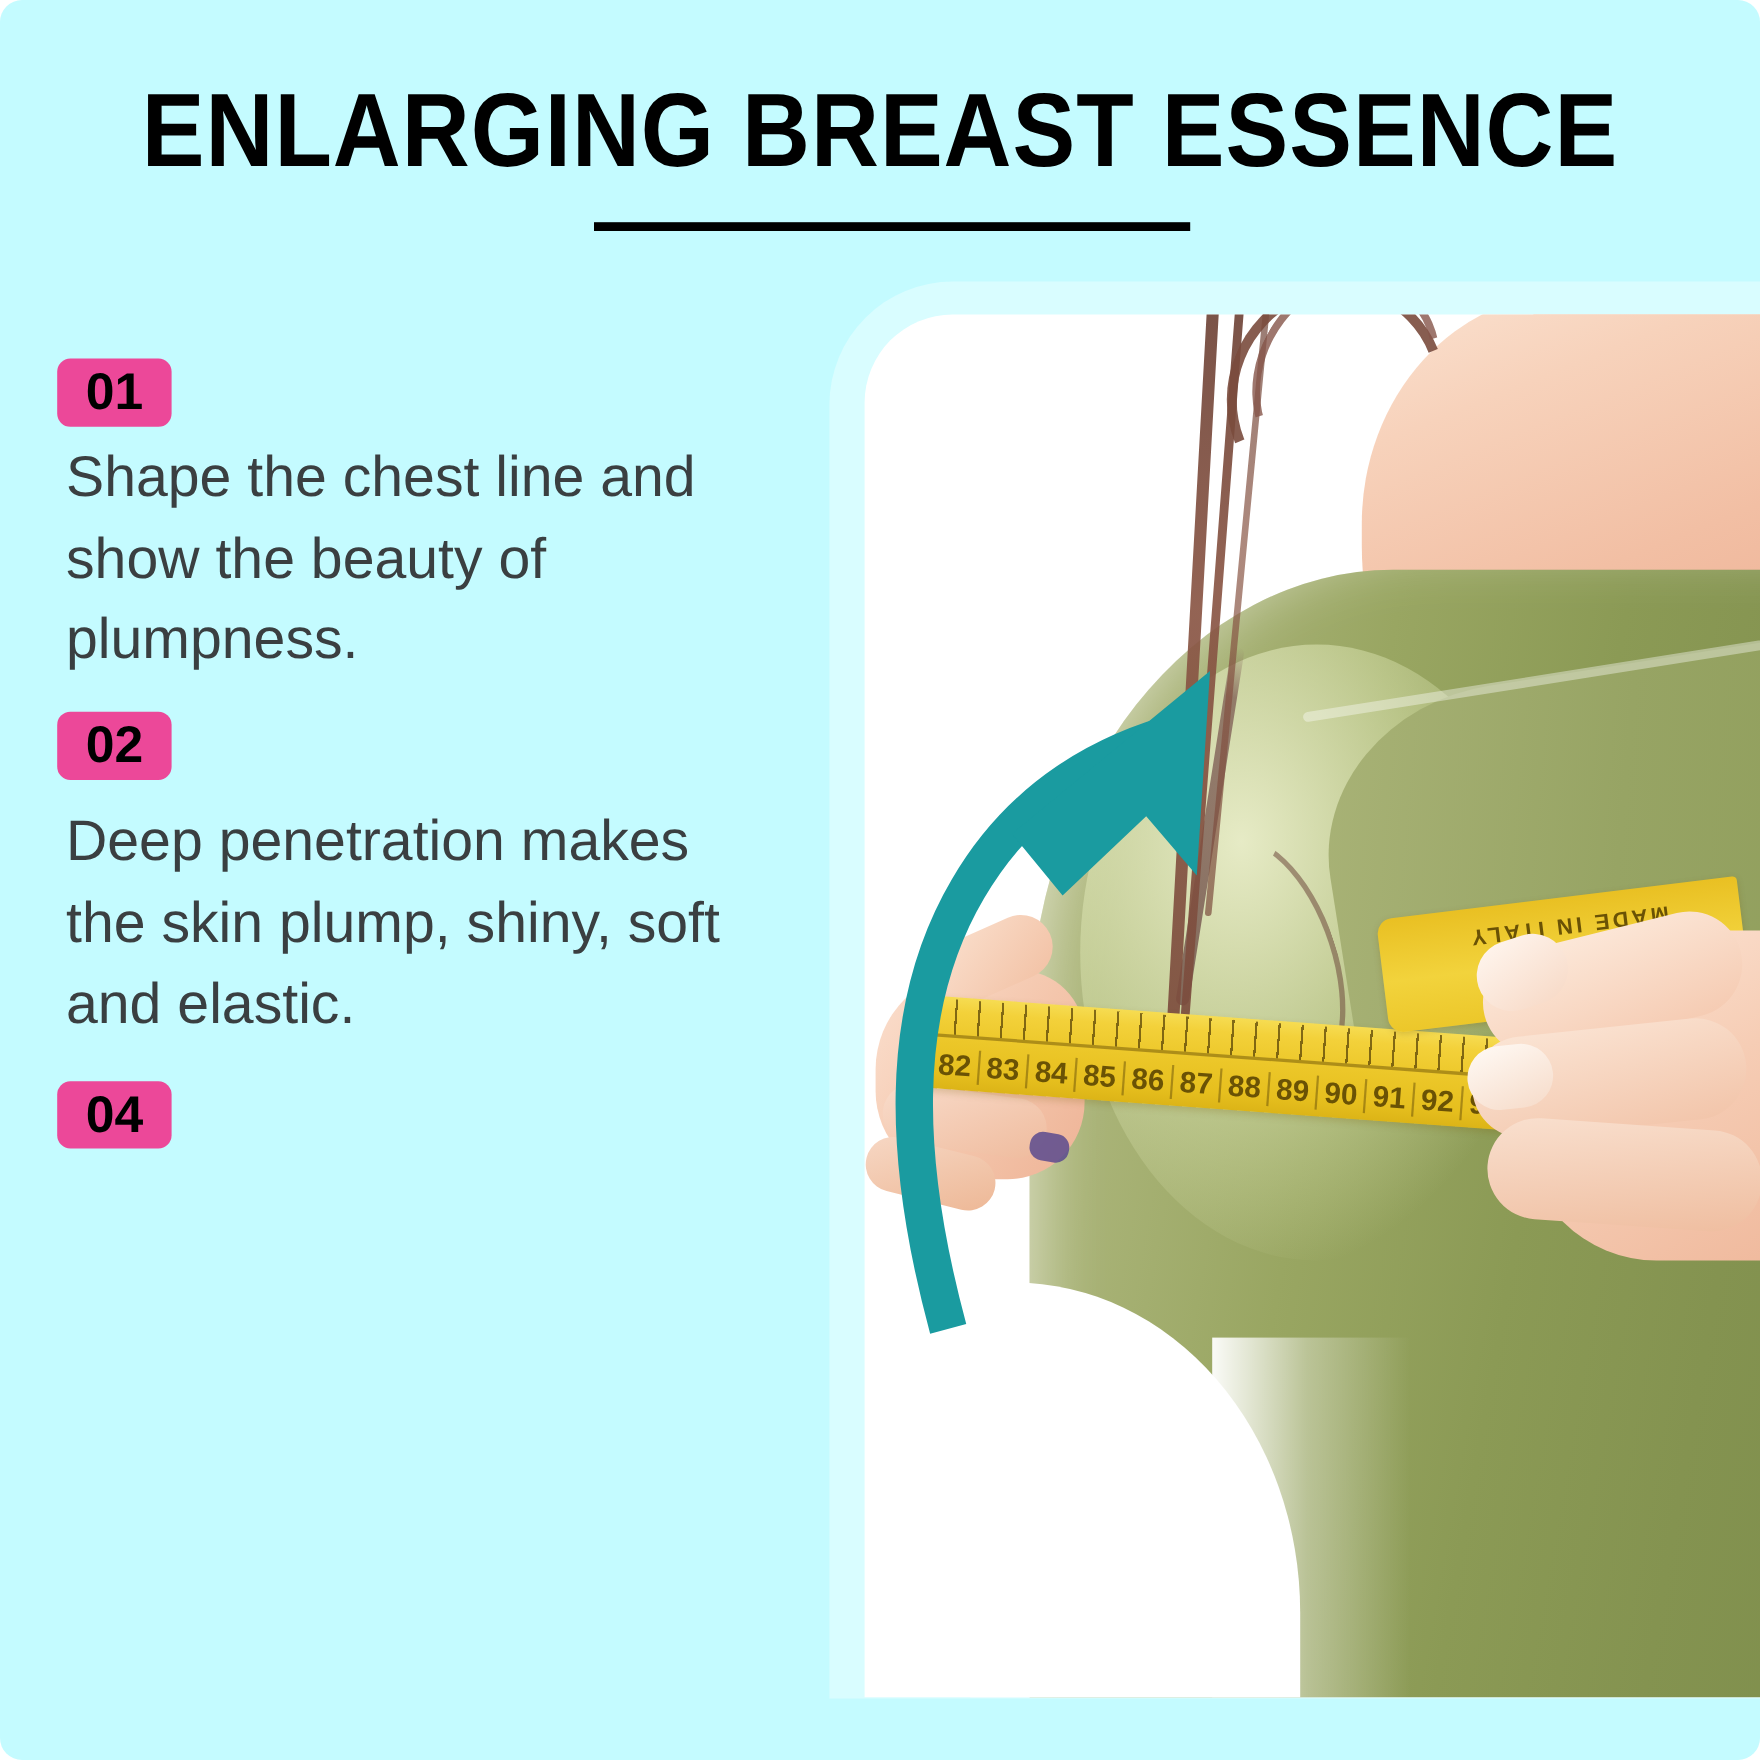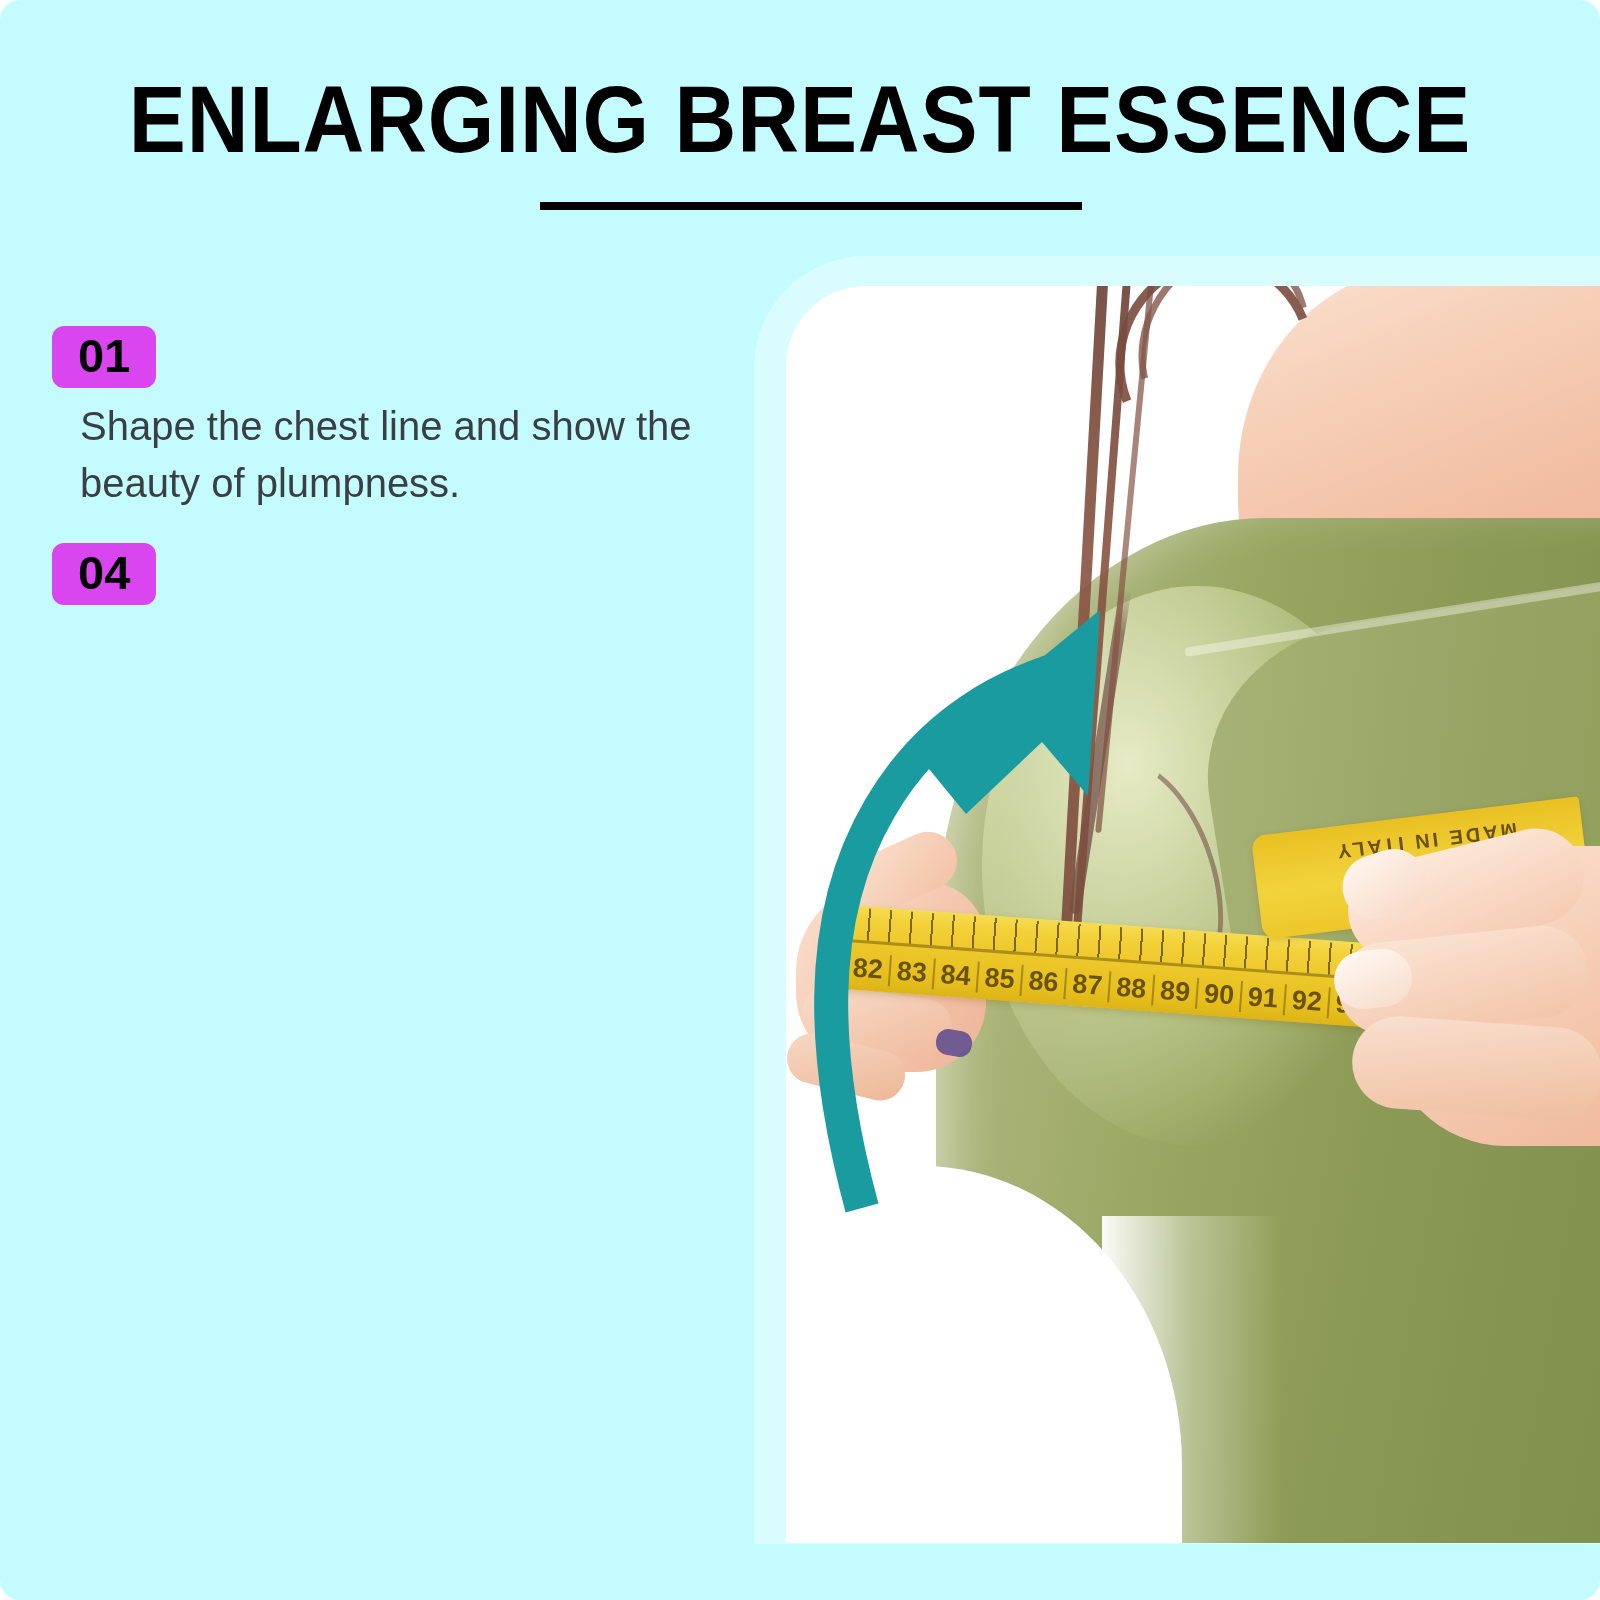--- a/index.html
+++ b/index.html
@@ -52,36 +52,36 @@
   .features {
     position: absolute;
     left: 52px;
     top: 326px;
     width: 660px;
   }
   .feature { margin-bottom: 2px; }
 
   .badge {
     display: inline-block;
-    background: #d946ef;
+    background: #ec4899;
     border-radius: 12px;
     padding: 5px 26px 7px 26px;
     font-family: "Liberation Sans Narrow", "Liberation Sans", sans-serif;
     font-weight: 700;
     font-size: 47px;
     line-height: 1.06;
     color: #000000;
     letter-spacing: 0px;
   }
 
   .feature-text {
-    margin: 12px 0 0 28px;
+    margin: 12px 0 0 8px;
     font-family: "Liberation Sans Narrow", "Liberation Sans", sans-serif;
     font-weight: 400;
-    font-size: 40px;
+    font-size: 52px;
     line-height: 1.42;
     color: #3a3f41;
     max-width: 650px;
   }
   .f1 .feature-text { margin-top: 10px; }
   .f2 { margin-top: 28px; }
   .f2 .feature-text { margin-top: 20px; }
   .f3 { margin-top: 30px; }
   .f3 .feature-text { margin-top: 22px; }
   .f4 { margin-top: 32px; }
@@ -421,20 +421,24 @@
   <div class="title">ENLARGING BREAST ESSENCE</div>
   <div class="title-rule"></div>
 
   <div class="features">
 
     <div class="feature f1">
       <div class="badge">01</div>
       <div class="feature-text">Shape the chest line and show the beauty of plumpness.</div>
     </div>
 
+    <div class="feature f2">
+      <div class="badge">02</div>
+      <div class="feature-text">Deep penetration makes the skin plump, shiny, soft and elastic.</div>
+    </div>
 
 
     <div class="feature f4">
       <div class="badge">04</div>
     </div>
 
   </div>
 
   <div class="photo-outer"></div>
 

